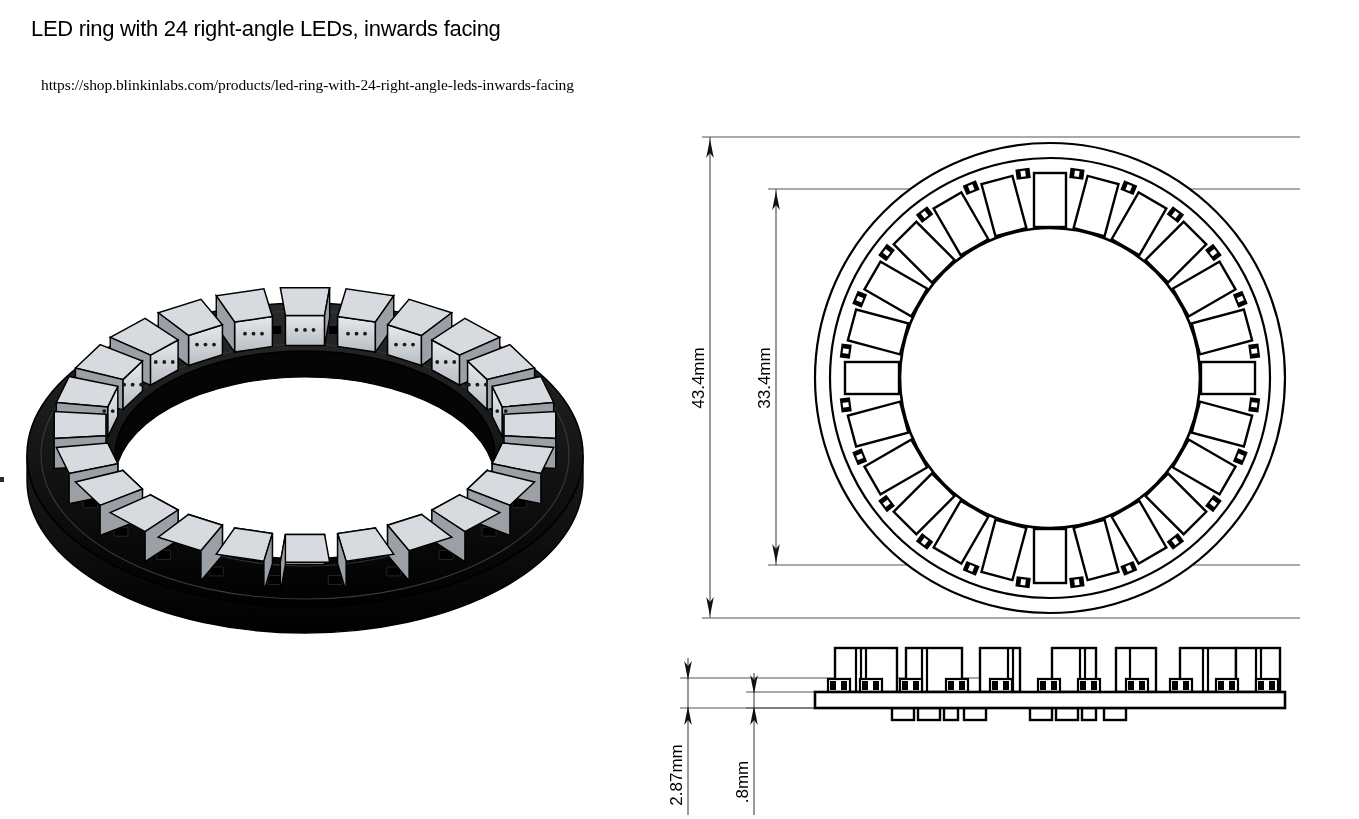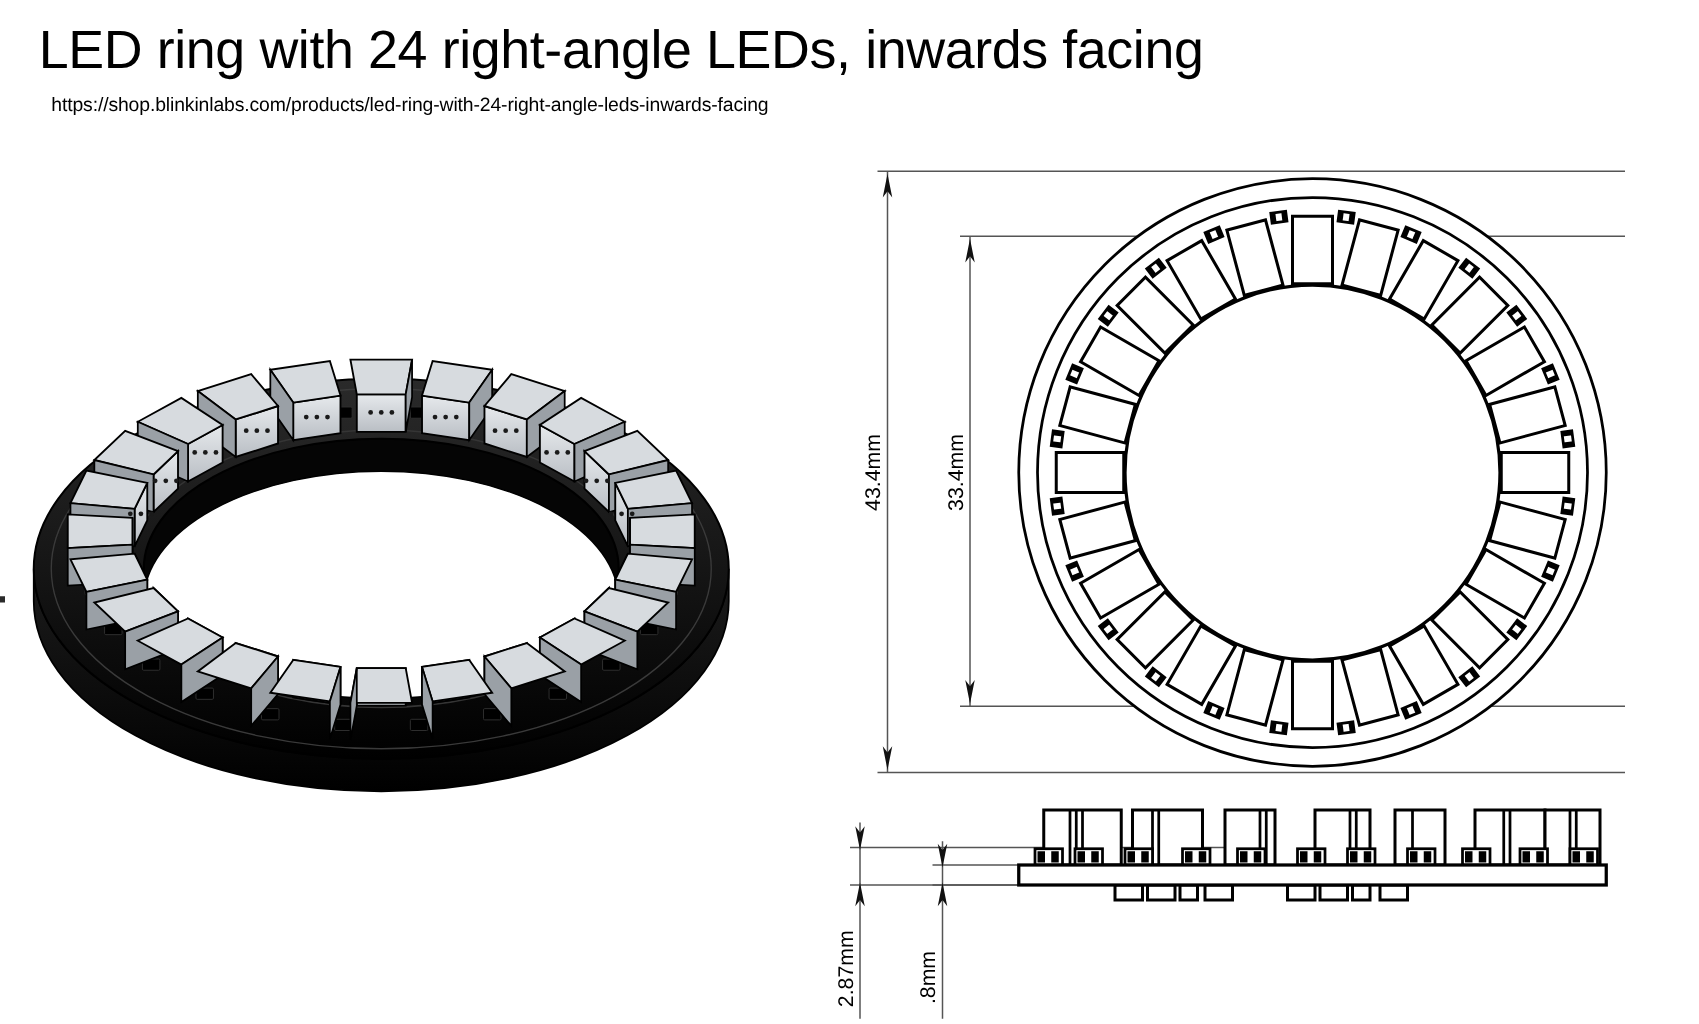--- a/index.html
+++ b/index.html
@@ -12,35 +12,36 @@
     height: 819px;
     position: relative;
     overflow: hidden;
     font-family: "Liberation Sans", sans-serif;
     color: #000000;
   }
   #page-title {
     position: absolute;
     left: 31px;
     top: 16px;
-    font-size: 43px;
+    font-size: 22px;
     font-weight: 400;
     letter-spacing: -0.3px;
     white-space: nowrap;
     color: #000;
   }
   #product-url {
     position: absolute;
     left: 41px;
     top: 76px;
     font-size: 15.5px;
     font-weight: 400;
     letter-spacing: -0.1px;
     white-space: nowrap;
     color: #000;
+    font-family: Liberation Serif, serif;
   }
   #render-figure {
     position: absolute;
     left: 0px;
     top: 270px;
     width: 610px;
     height: 380px;
   }
   #drawing-figure {
     position: absolute;

